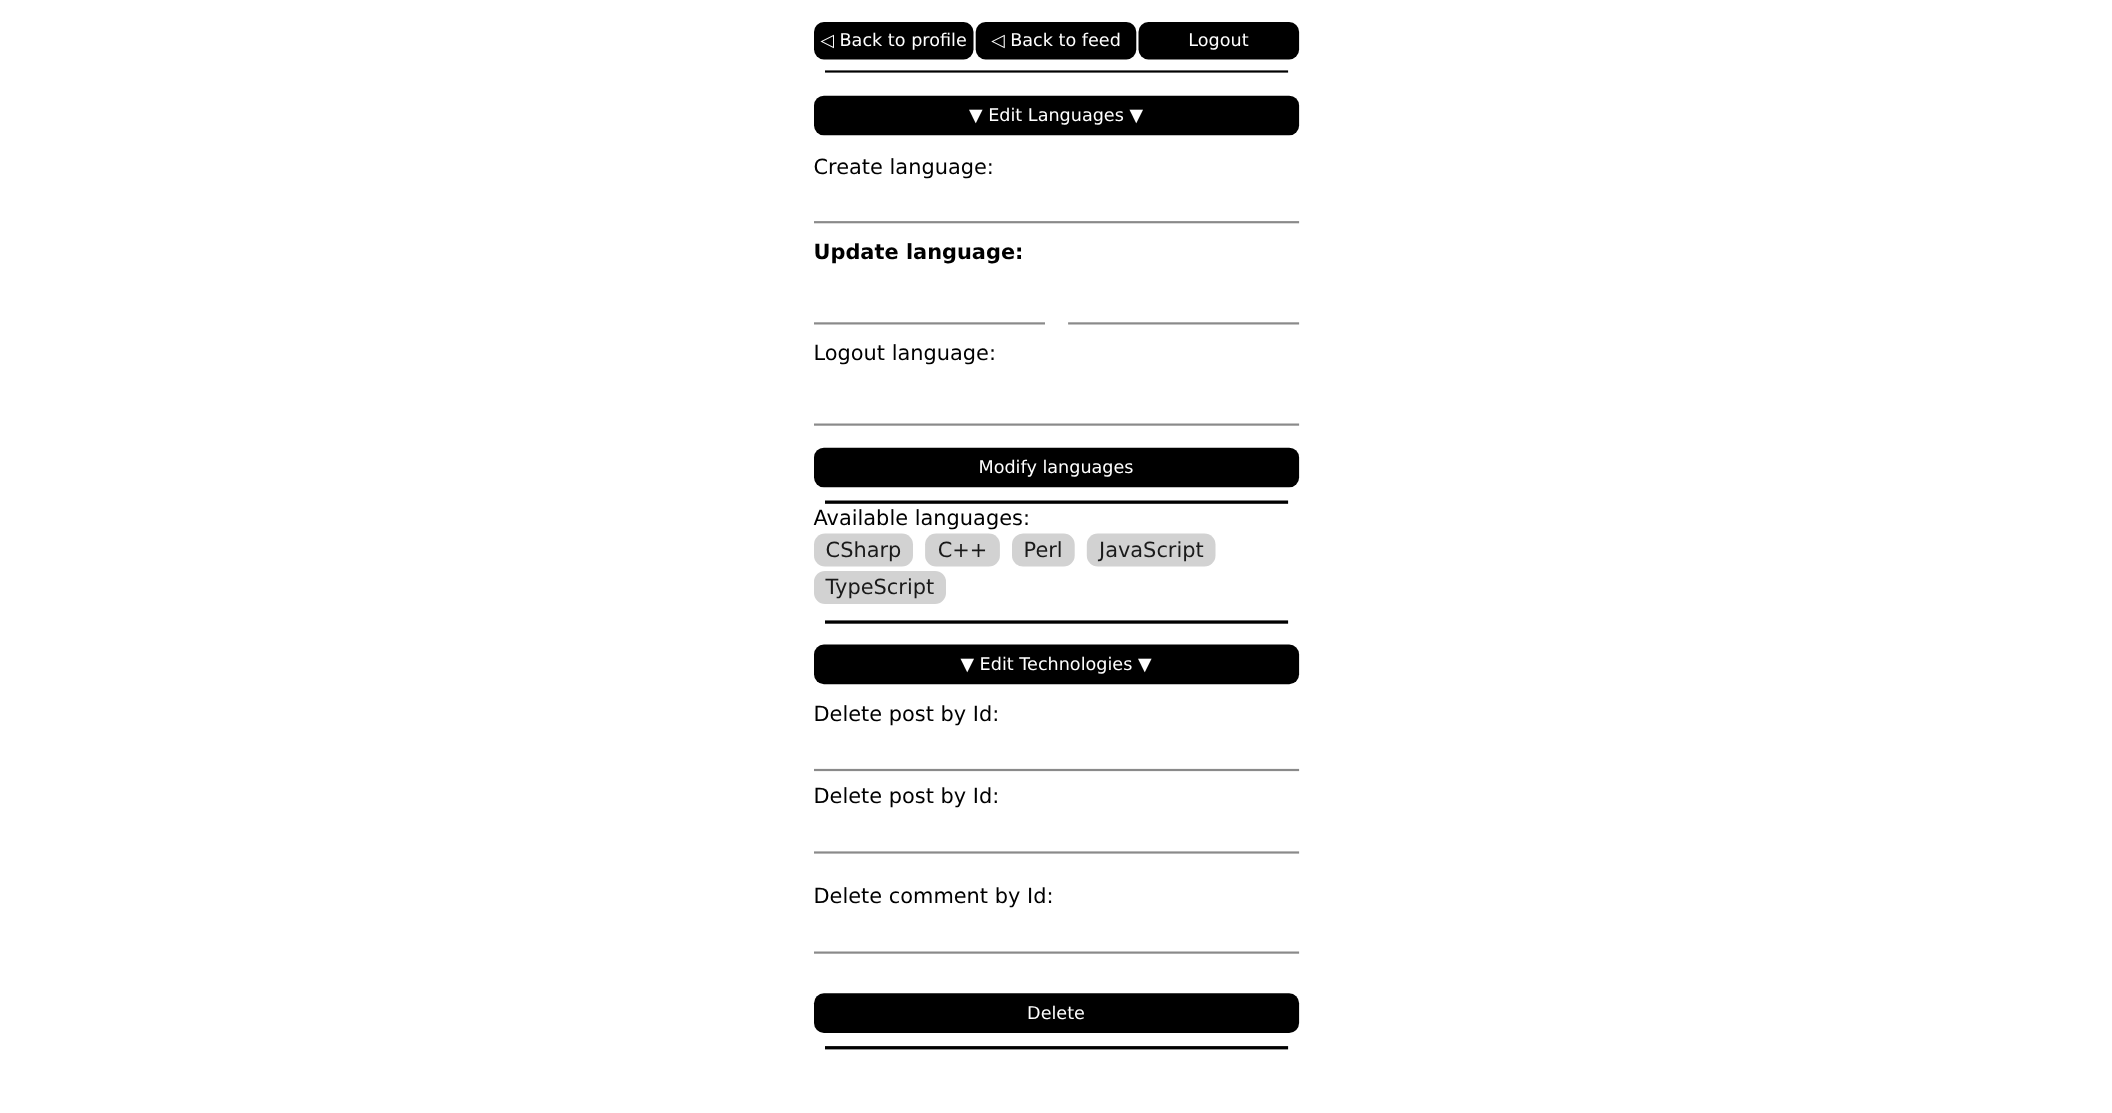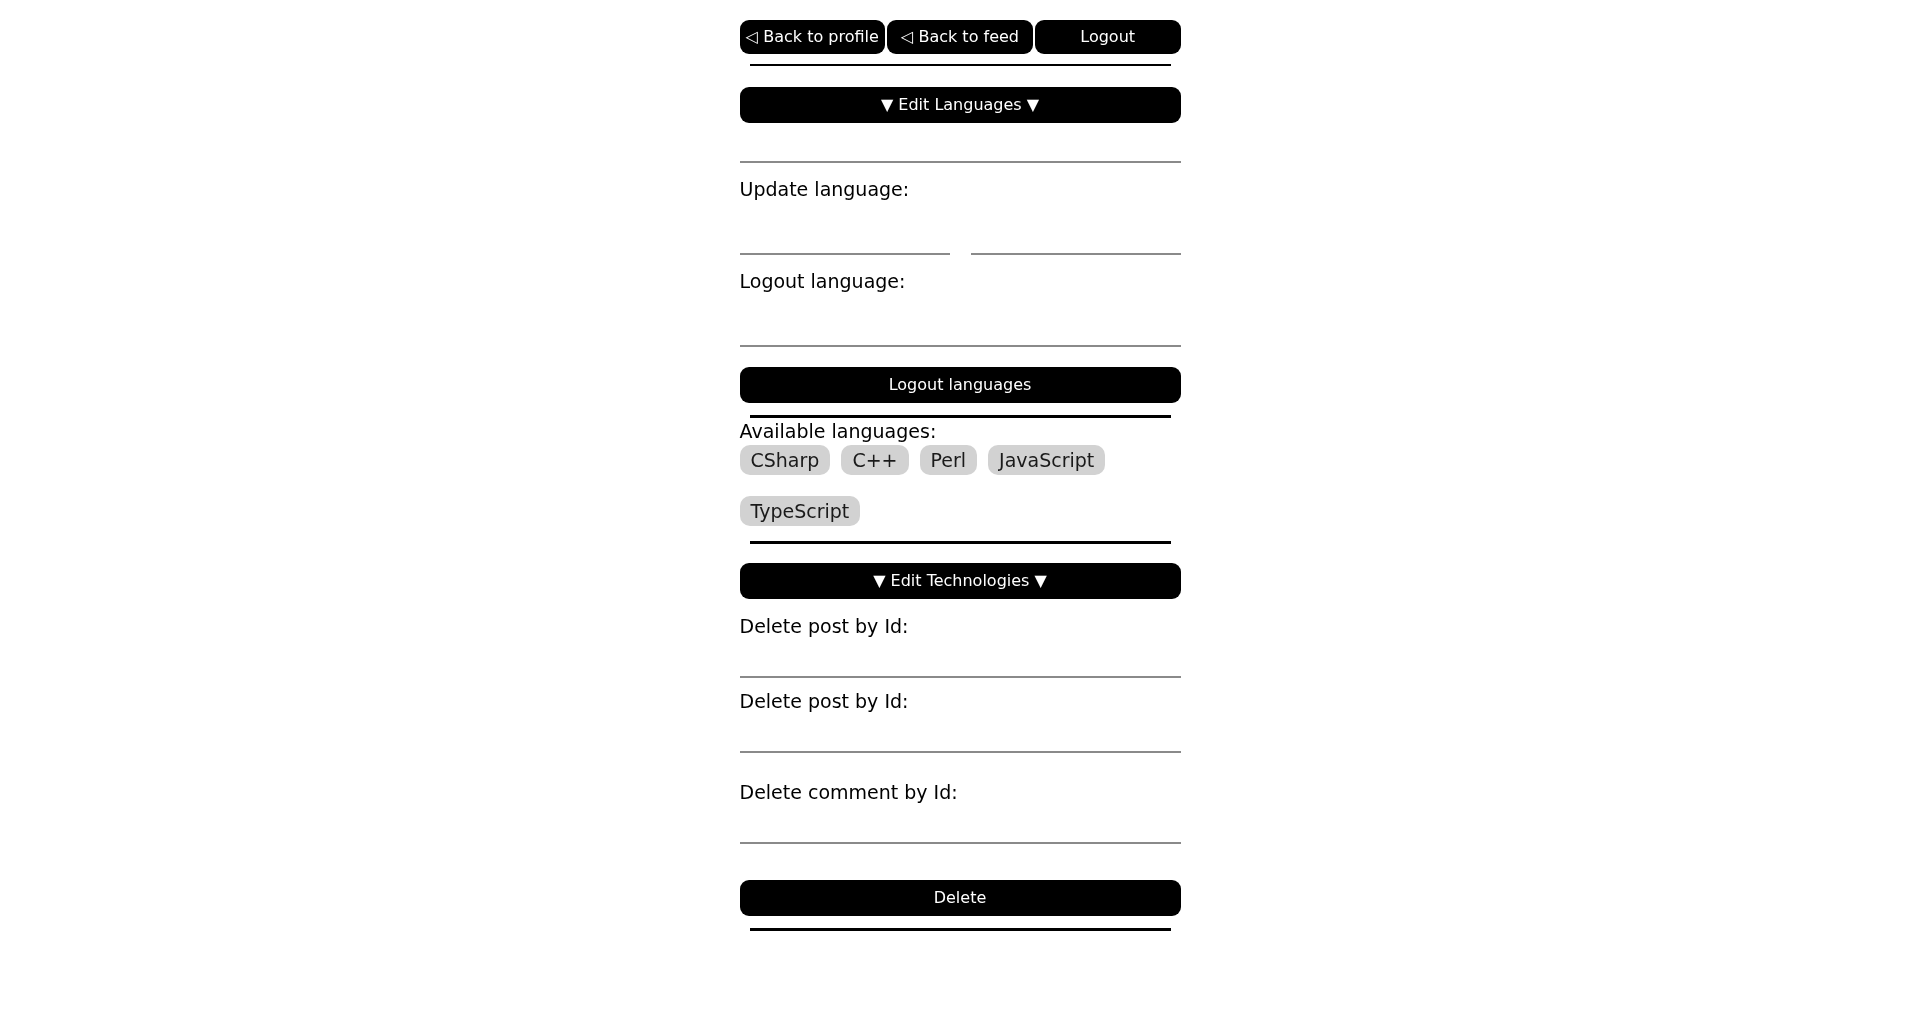--- a/index.html
+++ b/index.html
@@ -82,35 +82,35 @@
     margin-top: 27px;
   }
   .update-row input.underline {
     width: 210px;
     margin-top: 0;
   }
   
   .chips {
     display: flex;
     flex-wrap: wrap;
-    gap: 21px 11px;
+    gap: 4px 11px;
     margin-top: 3px;
   }
   .chip {
     background: #d2d2d2;
     color: #1a1a1a;
     border-radius: 10px;
     padding: 4px 11px;
     font-size: 19px;
     line-height: 22px;
   }
   
   [data-name="create-language-label"]   { margin-top: 18px; }
   [data-name="create-language-input"]   { margin-top: 12px; }
-  [data-name="update-language-label"]   { margin-top: 15px; }
+  [data-name="update-language-label"]   { margin-top: 15px; font-weight: bold; }
   [data-name="delete-language-label"]   { margin-top: 15px; }
   [data-name="delete-language-input"]   { margin-top: 27px; }
   [data-name="modify-languages-button"] { margin-top: 20px; height: 31px; }
   [data-name="available-languages-label"] { margin-top: 2px; }
   [data-name="edit-technologies-toggle"]  { margin-top: 19px; height: 31px; }
   [data-name="deletions-toggle"]          { margin-top: 12px; }
   [data-name="delete-user-label"]    { margin-top: 16px; }
   [data-name="delete-user-input"]    { margin-top: 13px; }
   [data-name="delete-post-label"]    { margin-top: 12px; }
   [data-name="delete-post-input"]    { margin-top: 13px; }
@@ -126,32 +126,33 @@
   <div class="top-row" data-name="header-buttons">
     <button class="btn" data-name="back-to-profile-button">◁ Back to profile</button>
     <button class="btn" data-name="back-to-feed-button">◁ Back to feed</button>
     <button class="btn" data-name="logout-button">Logout</button>
   </div>
 
   <hr data-name="divider-top">
 
   <button class="btn block" data-name="edit-languages-toggle">▼ Edit Languages ▼</button>
 
+  <p class="label" data-name="create-language-label">Create language:</p>
   <input type="text" class="underline" data-name="create-language-input" value="" style="">
 
   <p class="label" data-name="update-language-label">Update language:</p>
   <div class="update-row" data-name="update-language-inputs">
     <input type="text" class="underline" data-name="update-language-id-input" value="" style="">
     <input type="text" class="underline" data-name="update-language-name-input" value="" style="">
   </div>
 
   <p class="label" data-name="delete-language-label">Logout language:</p>
   <input type="text" class="underline" data-name="delete-language-input" value="" style="">
 
-  <button class="btn block" data-name="modify-languages-button">Logout languages</button>
+  <button class="btn block" data-name="modify-languages-button">Modify languages</button>
 
   <hr data-name="divider-after-modify">
 
   <p class="label" data-name="available-languages-label">Available languages:</p>
   <div class="chips" data-name="available-languages-list">
       <span class="chip" data-name="language-chip">CSharp</span>
       <span class="chip" data-name="language-chip">C++</span>
       <span class="chip" data-name="language-chip">Perl</span>
       <span class="chip" data-name="language-chip">JavaScript</span>
       <span class="chip" data-name="language-chip">TypeScript</span>

